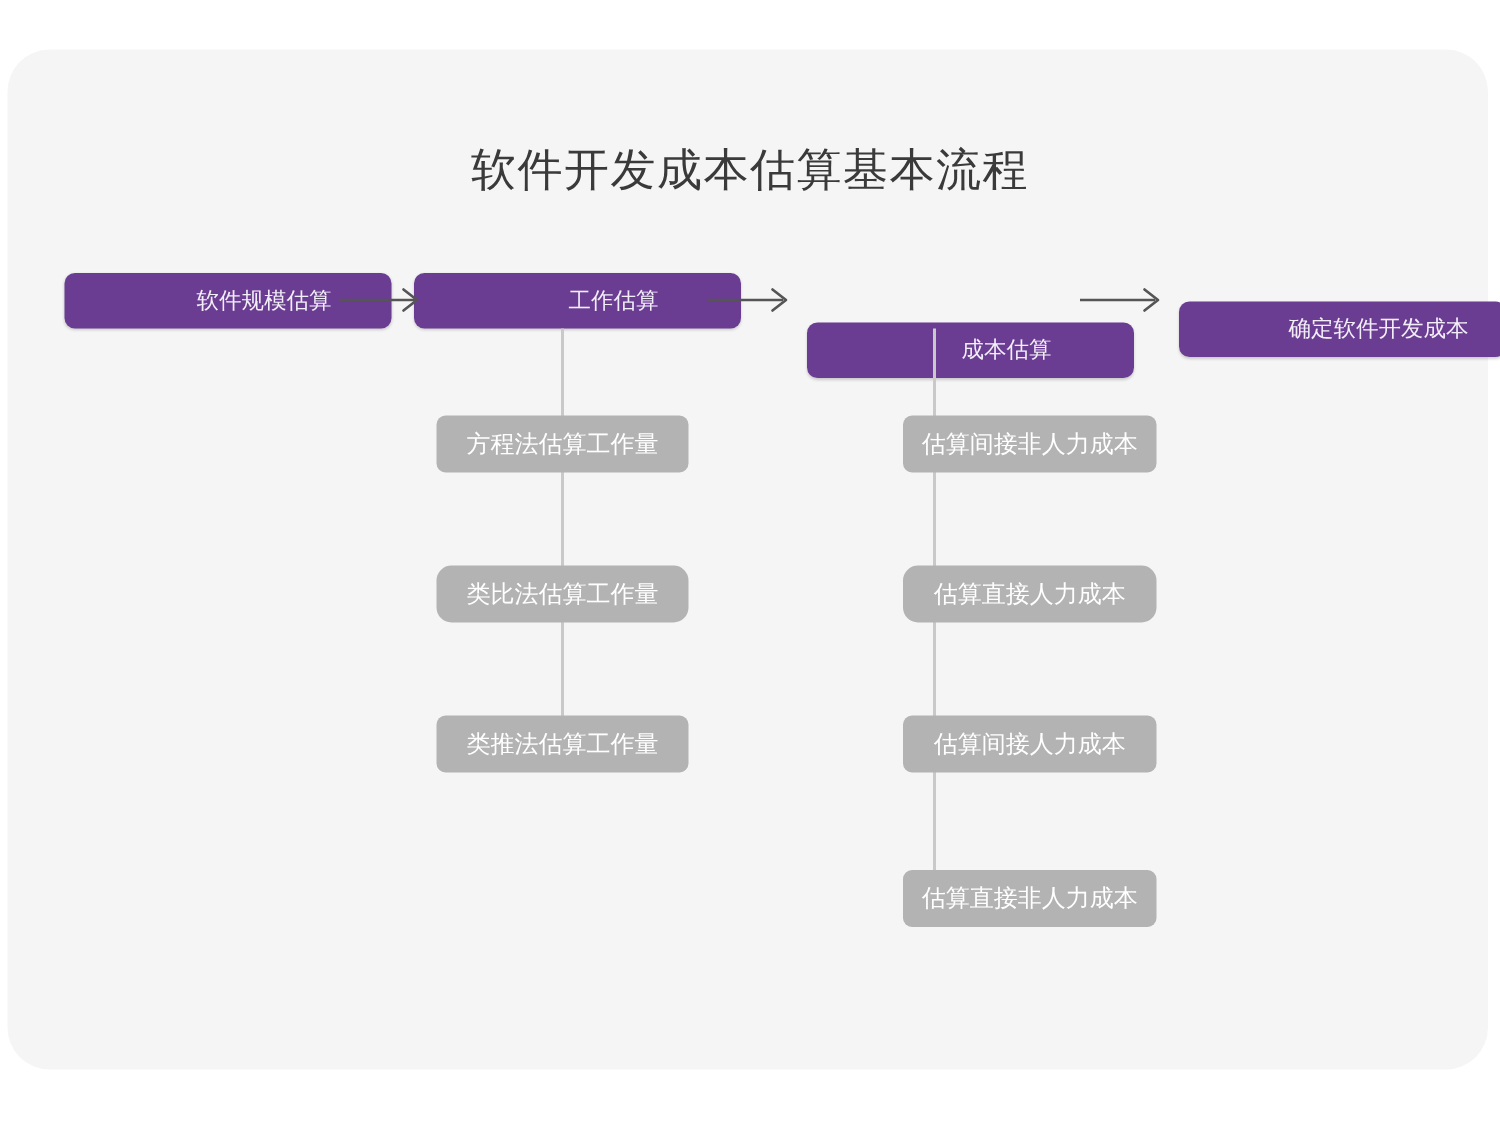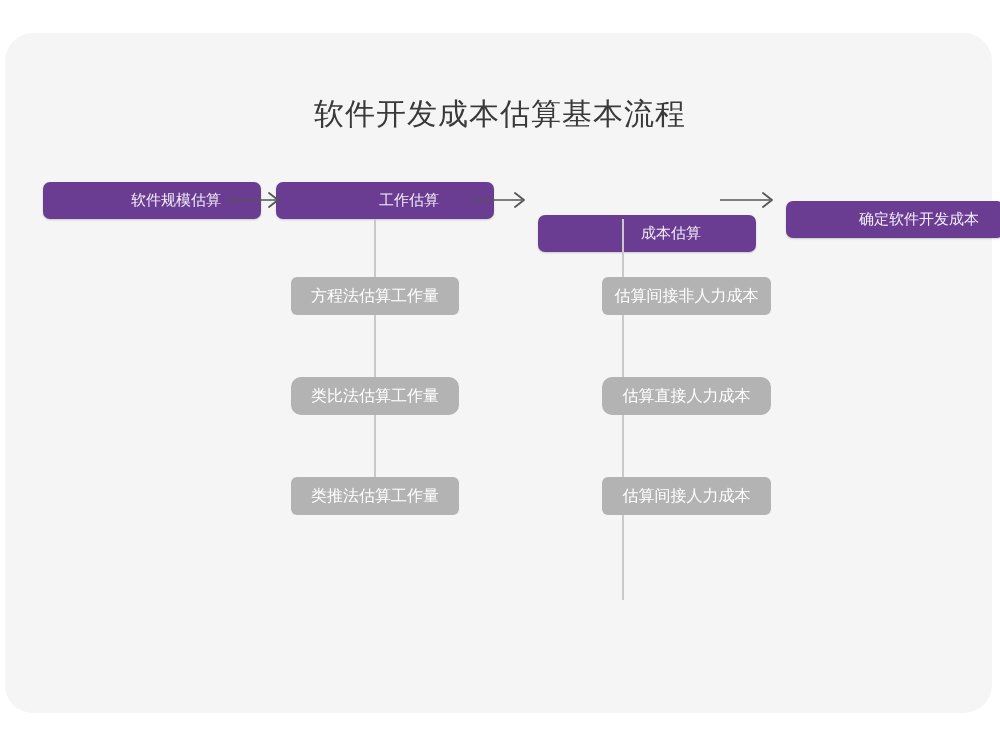--- a/index.html
+++ b/index.html
@@ -148,14 +148,15 @@
   <div class="connector connector-col1"></div>
   <div class="connector connector-col2"></div>
 
   <div class="substep col1 r0">方程法估算工作量</div>
   <div class="substep col1 r1">类比法估算工作量</div>
   <div class="substep col1 r2">类推法估算工作量</div>
 
   <div class="substep col2 r0">估算间接非人力成本</div>
   <div class="substep col2 r2">估算间接人力成本</div>
   <div class="substep col2 r1">估算直接人力成本</div>
+  <div class="substep col2 r3">估算直接非人力成本</div>
 
 </div>
 
 </body></html>

